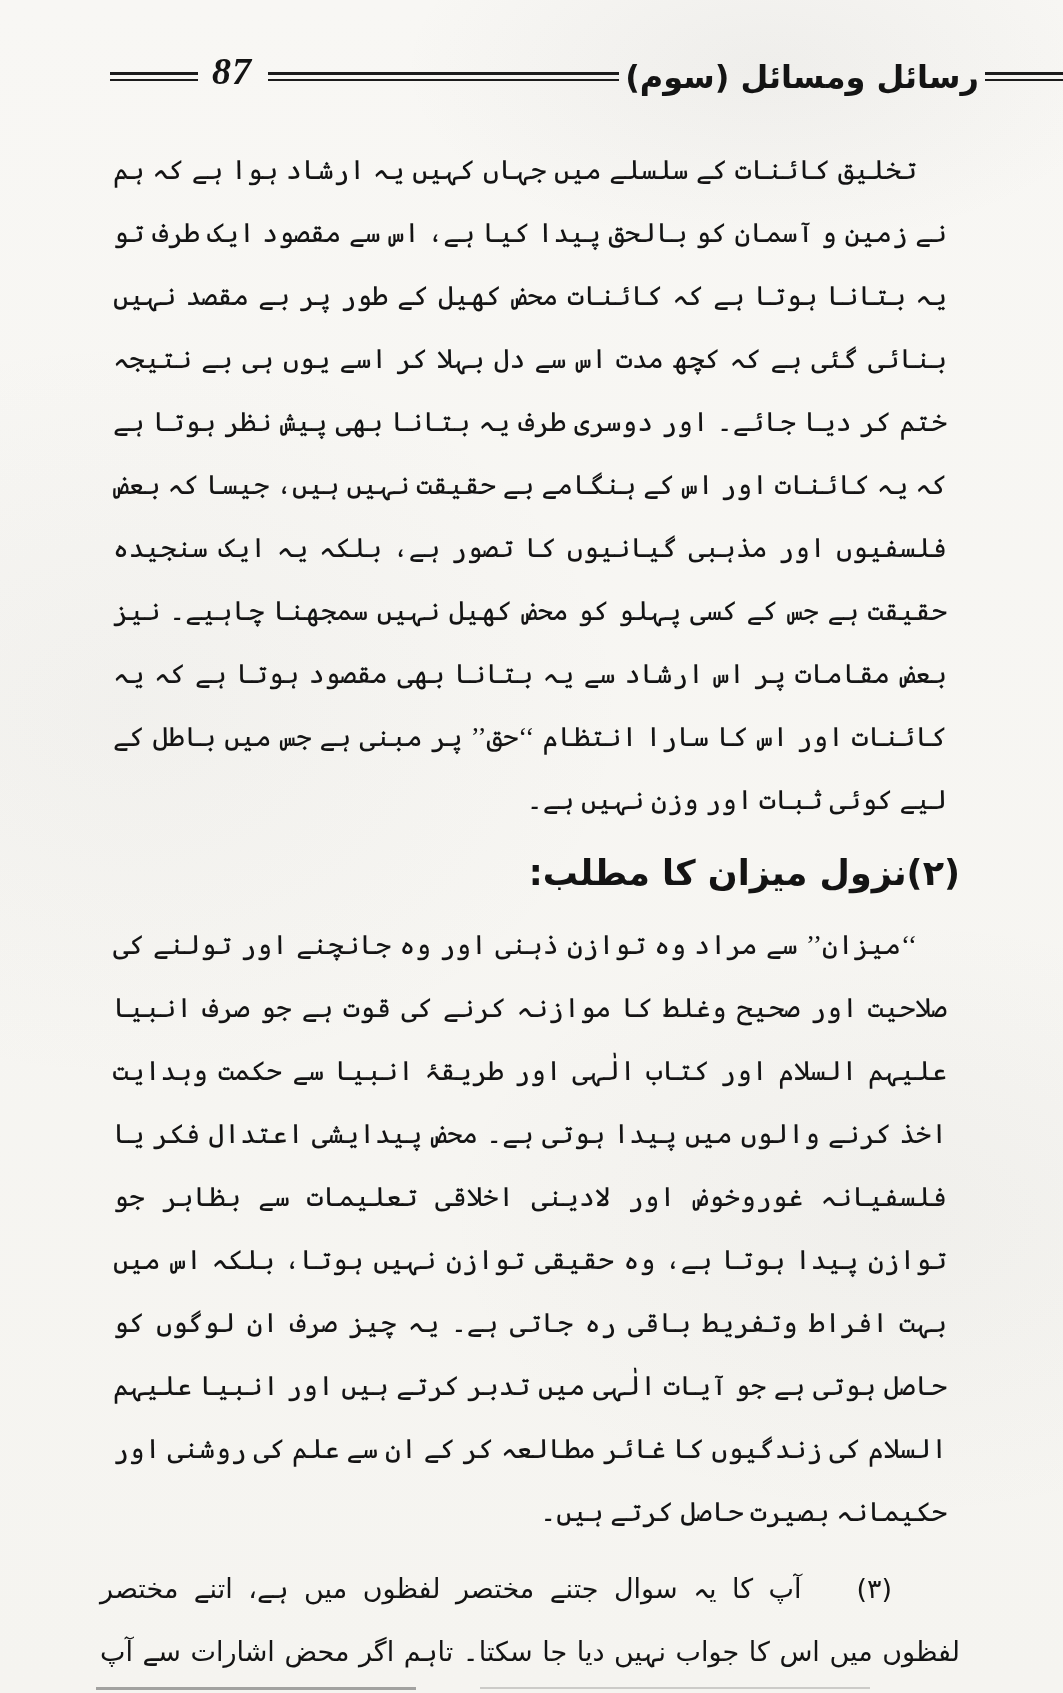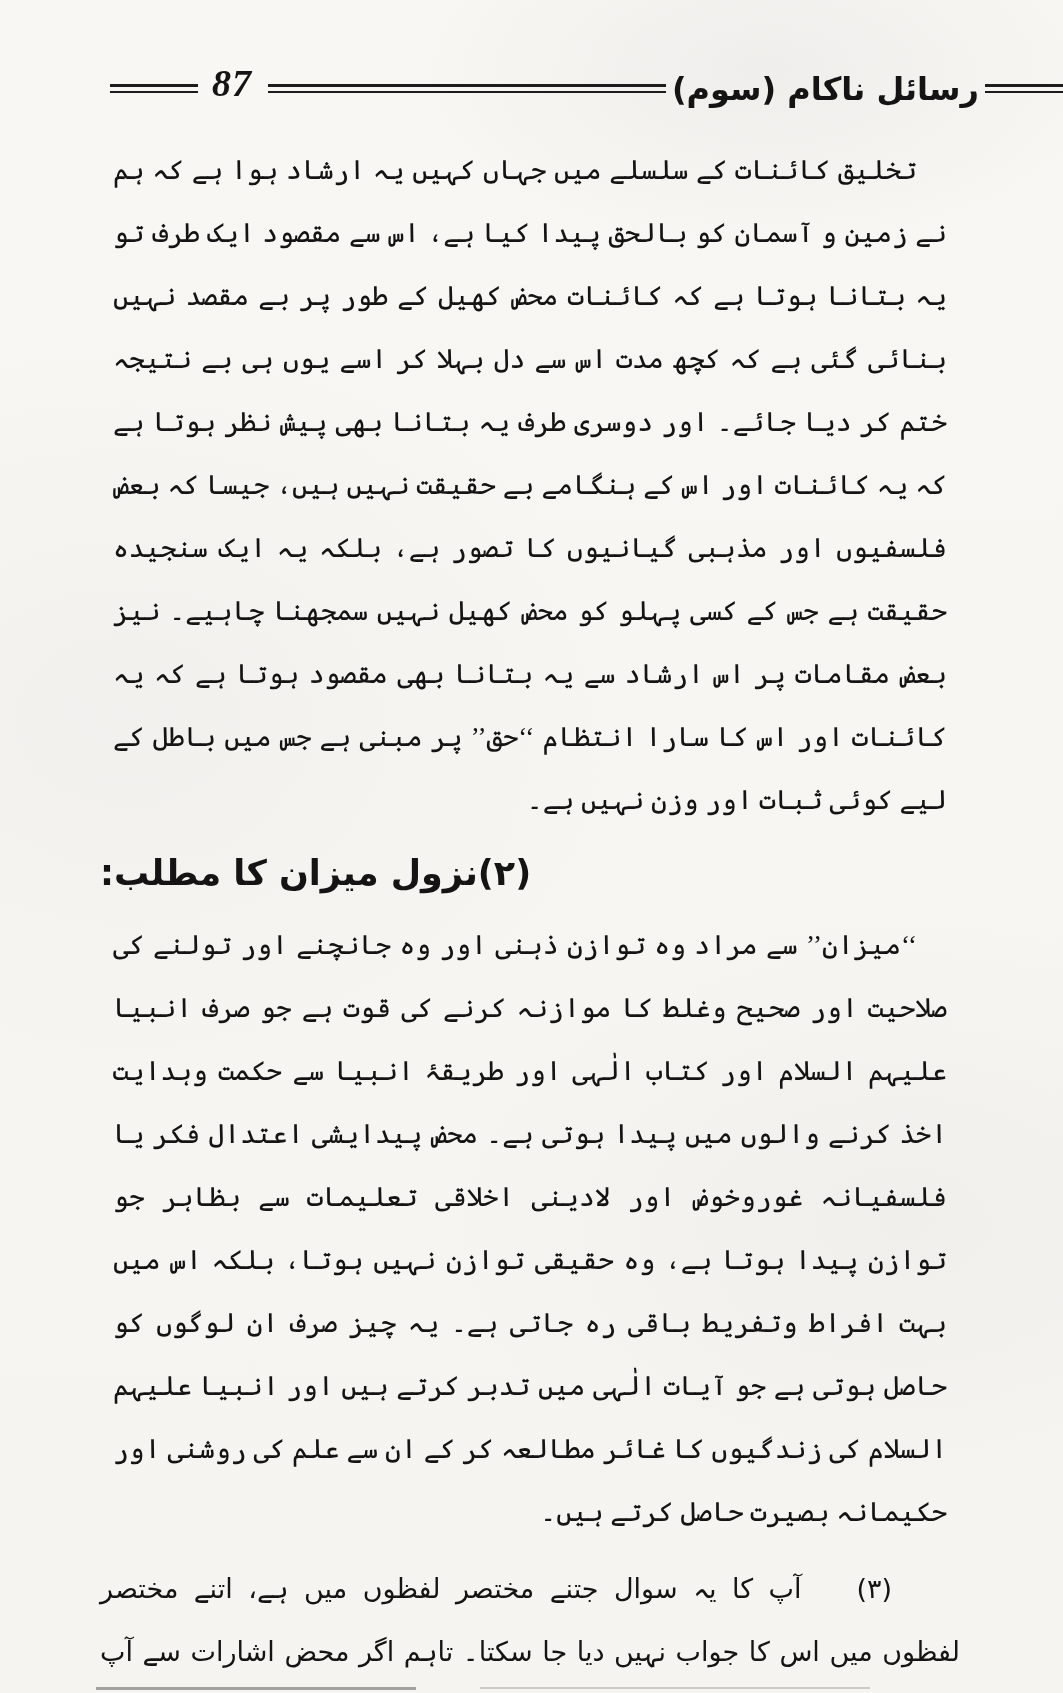--- a/index.html
+++ b/index.html
@@ -17,21 +17,21 @@
       radial-gradient(ellipse 700px 520px at 12% 42%, rgba(140,140,140,0.05), transparent 72%),
       radial-gradient(ellipse 640px 420px at 85% 72%, rgba(130,130,130,0.05), transparent 72%),
       linear-gradient(#f8f7f4, #f5f4f0);
     font-family: "DejaVu Sans", sans-serif;
     overflow: hidden;
   }
 
   
   .header {
     position: absolute;
-    top: 64px; left: 0; right: 0;
+    top: 52px; left: 0; right: 0;
     display: flex;
     align-items: flex-end;
     padding-left: 110px;
     box-sizing: border-box;
   }
   .rule {
     height: 9px;
     border-top: 3px solid #1c1c1c;
     border-bottom: 2px solid #1c1c1c;
     box-sizing: border-box;
@@ -74,21 +74,21 @@
     margin: 0;
   }
   .para {
     margin: 13px;
     text-indent: 30px;
     font-family: Liberation Serif, serif;
   }
   .section-heading {
     font-size: 35px;
     font-weight: 700;
-    text-align: left;
+    text-align: right;
     line-height: 56px;
     margin: 10px 0 6px 0;
   }
   .answer-para {
     margin: 0;
     text-indent: 68px;
     text-align-last: justify;
   }
   .answer-marker {
     margin-left: 55px; 
@@ -111,21 +111,21 @@
 </style>
 </head>
 <body>
 
 <div class="page">
 
   <div class="header">
     <div class="rule rule-left"></div>
     <div class="page-num">87</div>
     <div class="rule rule-mid"></div>
-    <div class="book-title">رسائل ناکام (سوم)</div>
+    <div class="book-title">رسائل ومسائل (سوم)</div>
     <div class="rule rule-right"></div>
   </div>
 
   <div class="body-text">
 
 
     <p class="para">تخلیق کائنات کے سلسلے میں جہاں کہیں یہ ارشاد ہوا ہے کہ ہم نے زمین و آسمان کو بالحق پیدا کیا ہے، اس سے مقصود ایک طرف تو یہ بتانا ہوتا ہے کہ کائنات محض کھیل کے طور پر بے مقصد نہیں بنائی گئی ہے کہ کچھ مدت اس سے دل بہلا کر اسے یوں ہی بے نتیجہ ختم کر دیا جائے۔ اور دوسری طرف یہ بتانا بھی پیش نظر ہوتا ہے کہ یہ کائنات اور اس کے ہنگامے بے حقیقت نہیں ہیں، جیسا کہ بعض فلسفیوں اور مذہبی گیانیوں کا تصور ہے، بلکہ یہ ایک سنجیدہ حقیقت ہے جس کے کسی پہلو کو محض کھیل نہیں سمجھنا چاہیے۔ نیز بعض مقامات پر اس ارشاد سے یہ بتانا بھی مقصود ہوتا ہے کہ یہ کائنات اور اس کا سارا انتظام ‘‘حق’’ پر مبنی ہے جس میں باطل کے لیے کوئی ثبات اور وزن نہیں ہے۔</p>
 
     <h2 class="section-heading">(۲)نزول میزان کا مطلب:</h2>
 

